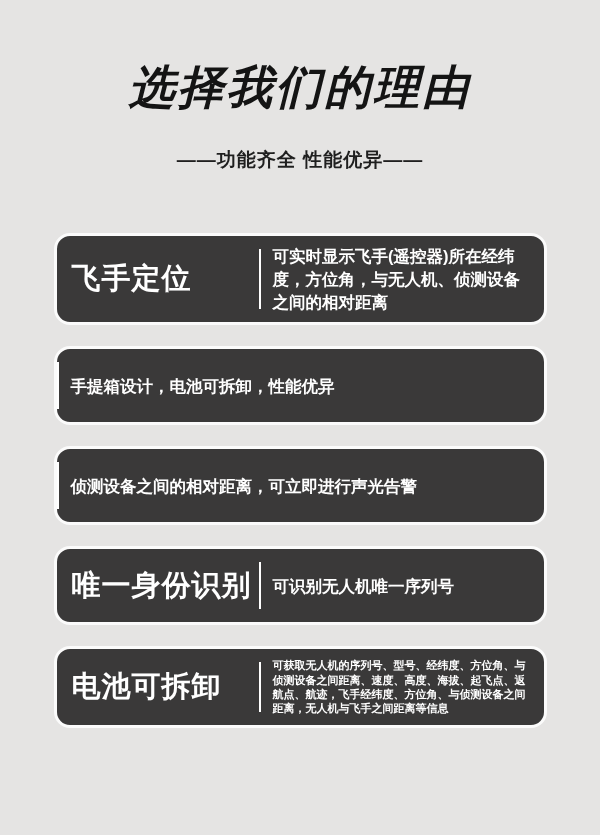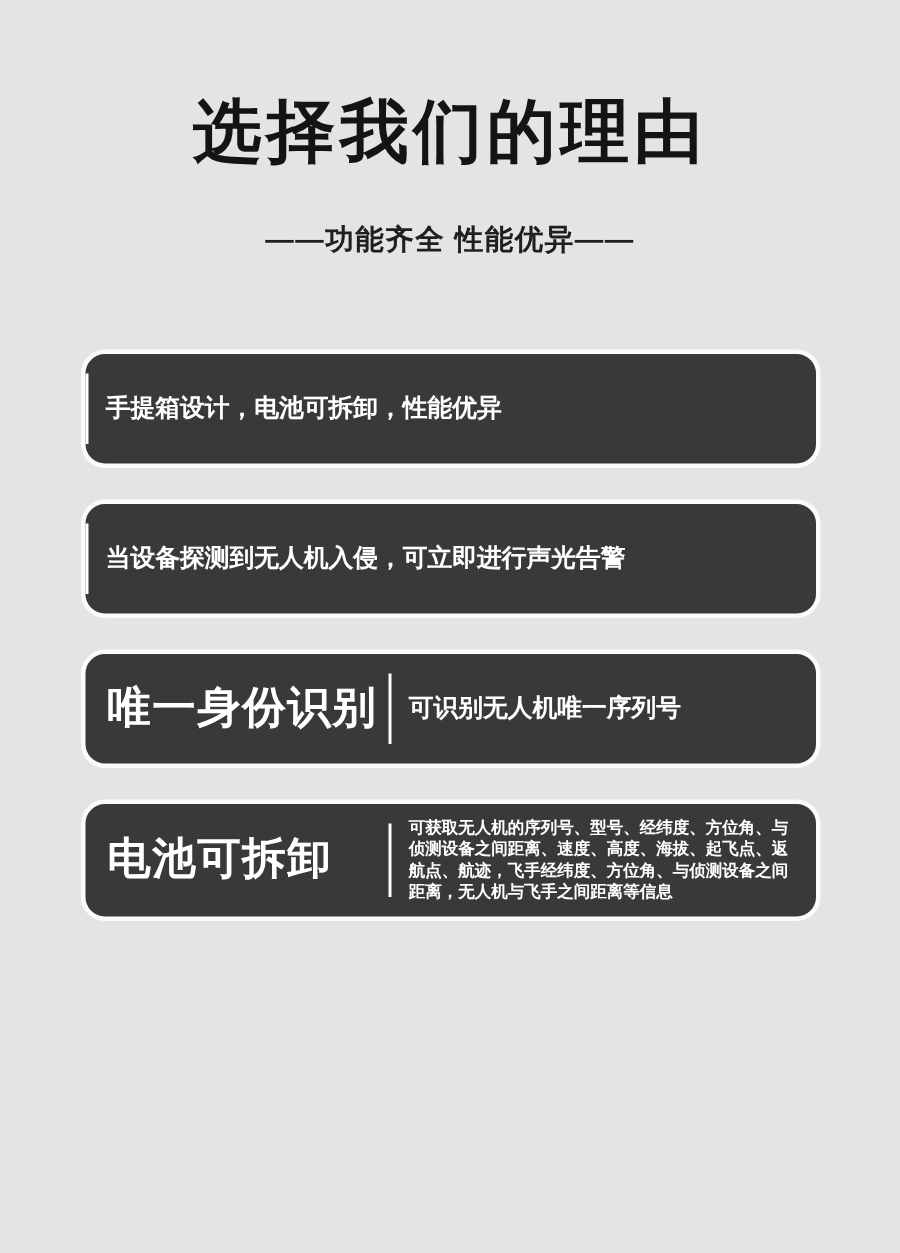--- a/index.html
+++ b/index.html
@@ -18,20 +18,21 @@
     text-align: center;
     padding-top: 60px;
   }
   .page-title {
     margin: 0;
     font-size: 46px;
     font-weight: 900;
     color: #141414;
     letter-spacing: 3px;
     line-height: 1.2;
+    font-style: italic;
   }
   .page-subtitle {
     margin-top: 32px;
     font-size: 19px;
     font-weight: 700;
     color: #1f1f1f;
     letter-spacing: 1px;
   }
   .cards {
     width: 493px;
@@ -80,29 +81,34 @@
 </head>
 <body>
 
 <div class="header">
   <h1 class="page-title">选择我们的理由</h1>
   <div class="page-subtitle">——功能齐全 性能优异——</div>
 </div>
 
 <div class="cards">
 
+  <div class="card">
+    <div class="card-title">飞手定位</div>
+    <div class="card-divider"></div>
+    <div class="card-desc">可实时显示飞手(遥控器)所在经纬度，方位角，与无人机、侦测设备之间的相对距离</div>
+  </div>
 
   <div class="card">
     <div class="card-divider"></div>
     <div class="card-desc">手提箱设计，电池可拆卸，性能优异</div>
   </div>
 
   <div class="card">
     <div class="card-divider"></div>
-    <div class="card-desc">当设备探测到无人机入侵，可立即进行声光告警</div>
+    <div class="card-desc">侦测设备之间的相对距离，可立即进行声光告警</div>
   </div>
 
   <div class="card">
     <div class="card-title">唯一身份识别</div>
     <div class="card-divider"></div>
     <div class="card-desc">可识别无人机唯一序列号</div>
   </div>
 
   <div class="card">
     <div class="card-title">电池可拆卸</div>

